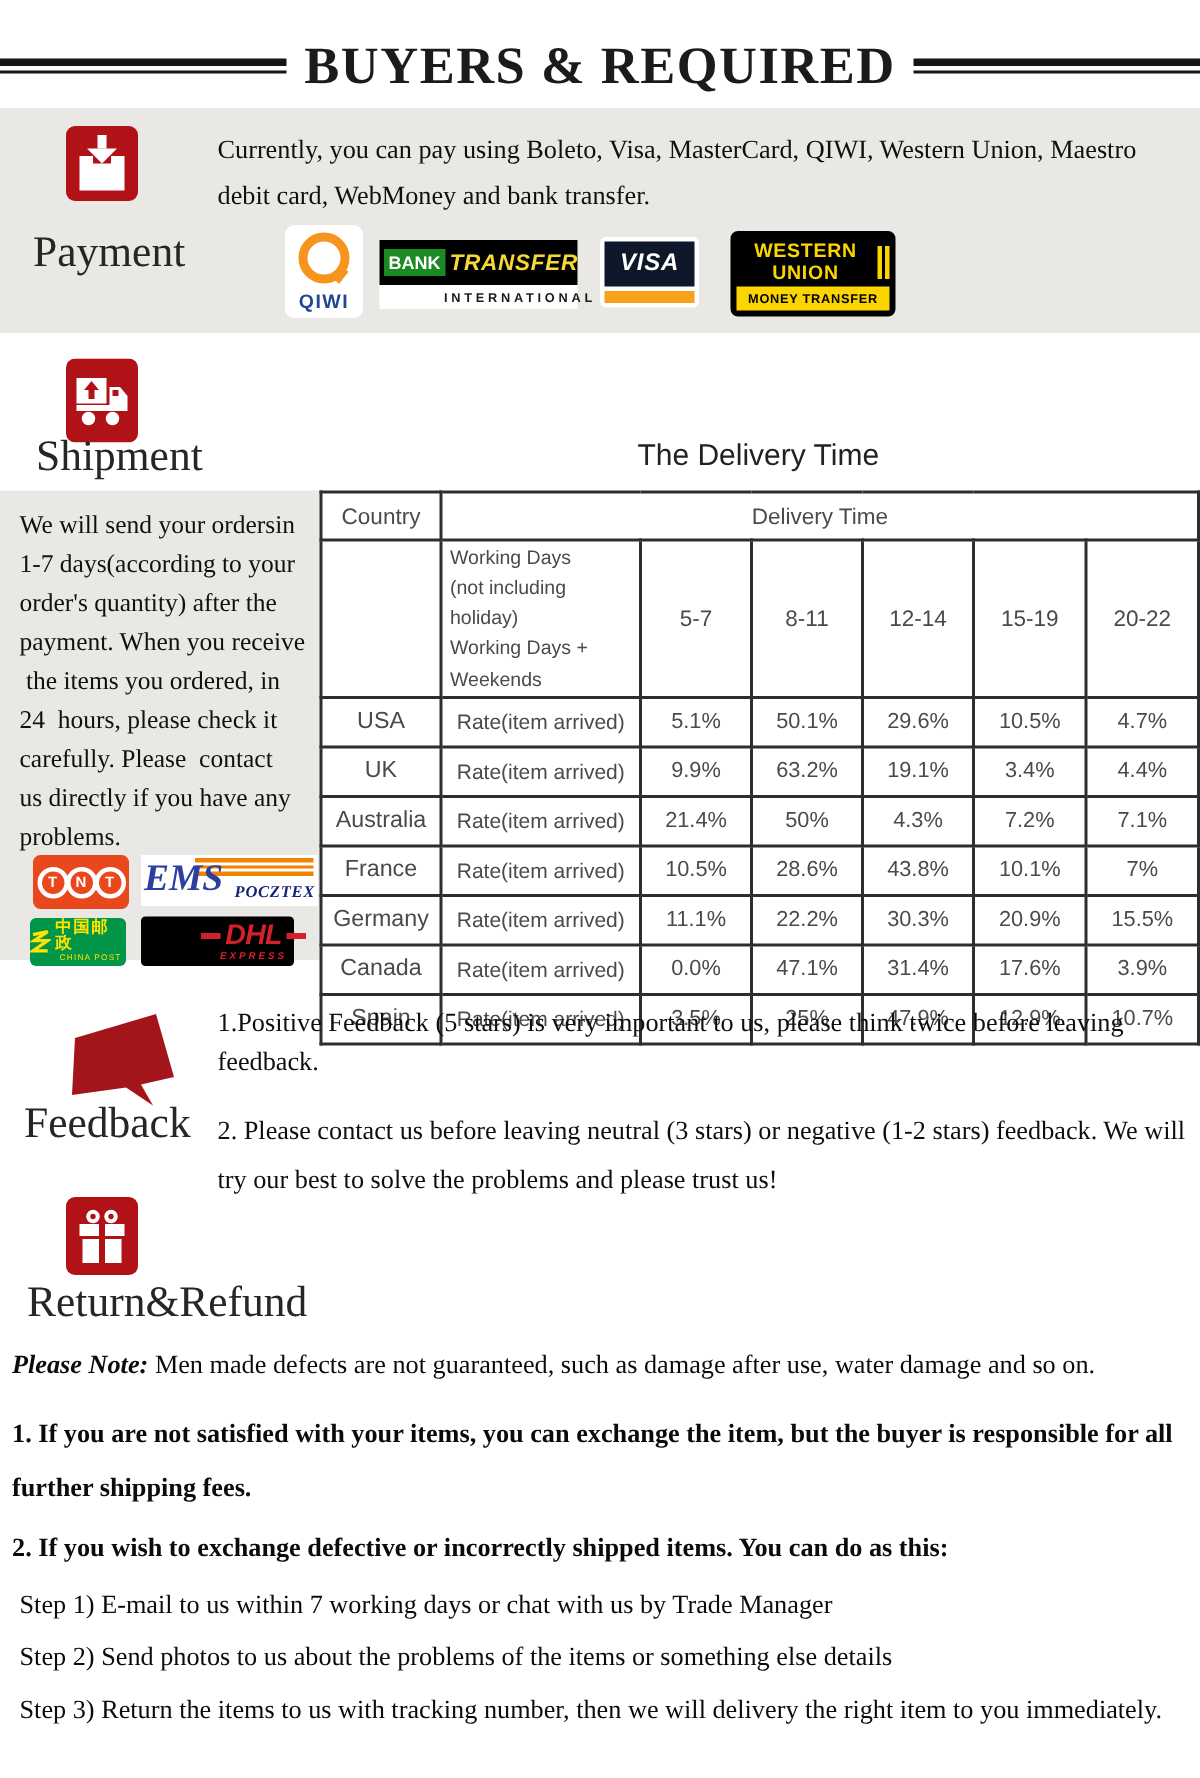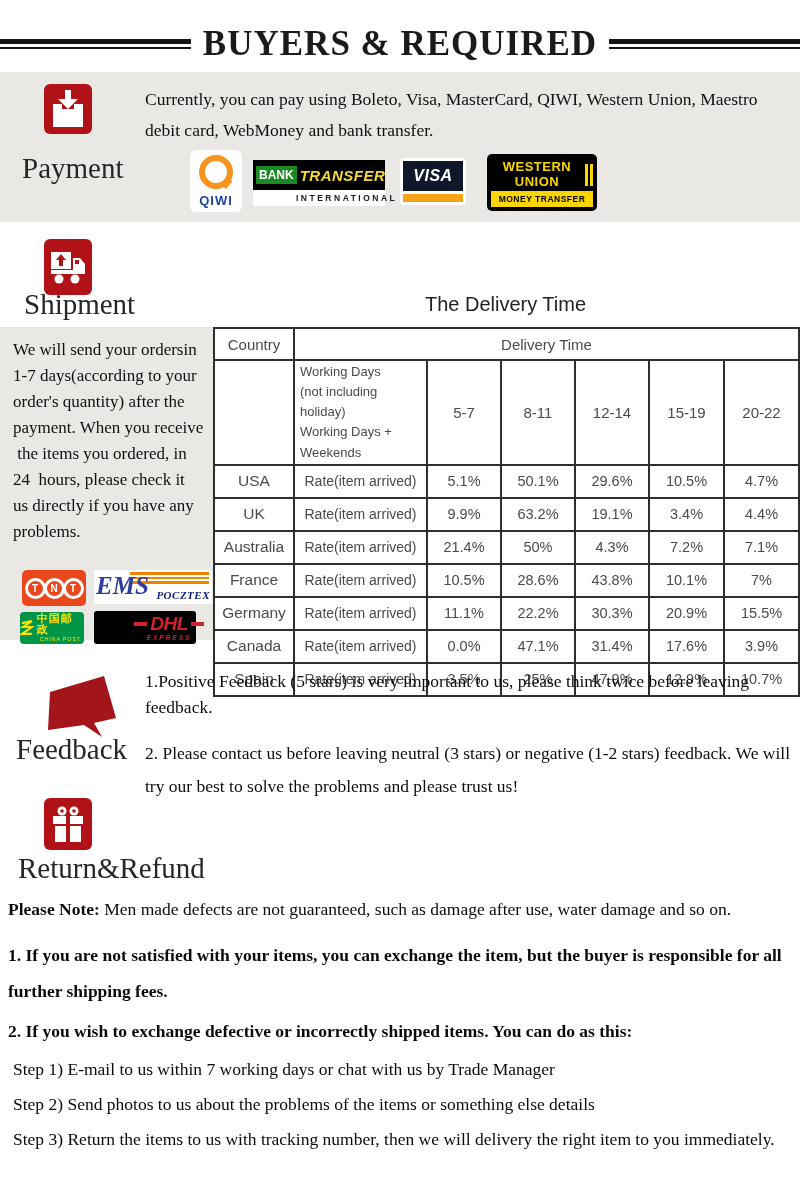--- a/index.html
+++ b/index.html
@@ -98,21 +98,21 @@
   .fb-label{position:absolute;left:16px;top:733px;}
   .fb-text{position:absolute;left:145px;top:668px;width:652px;font-size:17.5px;color:#0e0e0e;}
   .fb-text .p1{line-height:1.5;margin:0 0 16px 0;}
   .fb-text .p2{line-height:1.9;margin:0;}
 
   
   .rr-icon{position:absolute;left:44px;top:798px;}
   .rr-label{position:absolute;left:18px;top:852px;}
   .rr-text{position:absolute;left:8px;top:897px;width:784px;font-size:17.5px;color:#0b0b0b;}
   .rr-note{line-height:1.4;margin:0 0 15px 0;}
-  .rr-note b{font-weight:700;}
+  .rr-note b{font-weight:700;font-style:italic;}
   .rr-p1{font-weight:700;line-height:2.1;margin:0 0 9px 0;}
   .rr-p2{font-weight:700;line-height:1.4;margin:0 0 8px 0;}
   .rr-steps{padding-left:5px;}
   .rr-steps div{line-height:35px;}
 </style>
 </head>
 <body>
 
 <div class="page">
 
@@ -188,20 +188,21 @@
   <div class="ship-label sec-label">Shipment</div>
   <div class="dtitle">The Delivery Time</div>
 
   <div class="ship-note">
     <div class="note-line">We will send your ordersin</div>
     <div class="note-line">1-7 days(according to your</div>
     <div class="note-line">order's quantity) after the</div>
     <div class="note-line">payment. When you receive</div>
     <div class="note-line"> the items you ordered, in</div>
     <div class="note-line">24  hours, please check it</div>
+    <div class="note-line">carefully. Please  contact</div>
     <div class="note-line">us directly if you have any</div>
     <div class="note-line">problems.</div>
   </div>
 
   <div class="logo tnt icon-abs">
     <span>T</span>
     <span>N</span>
     <span>T</span>
   </div>
   <div class="ems">

